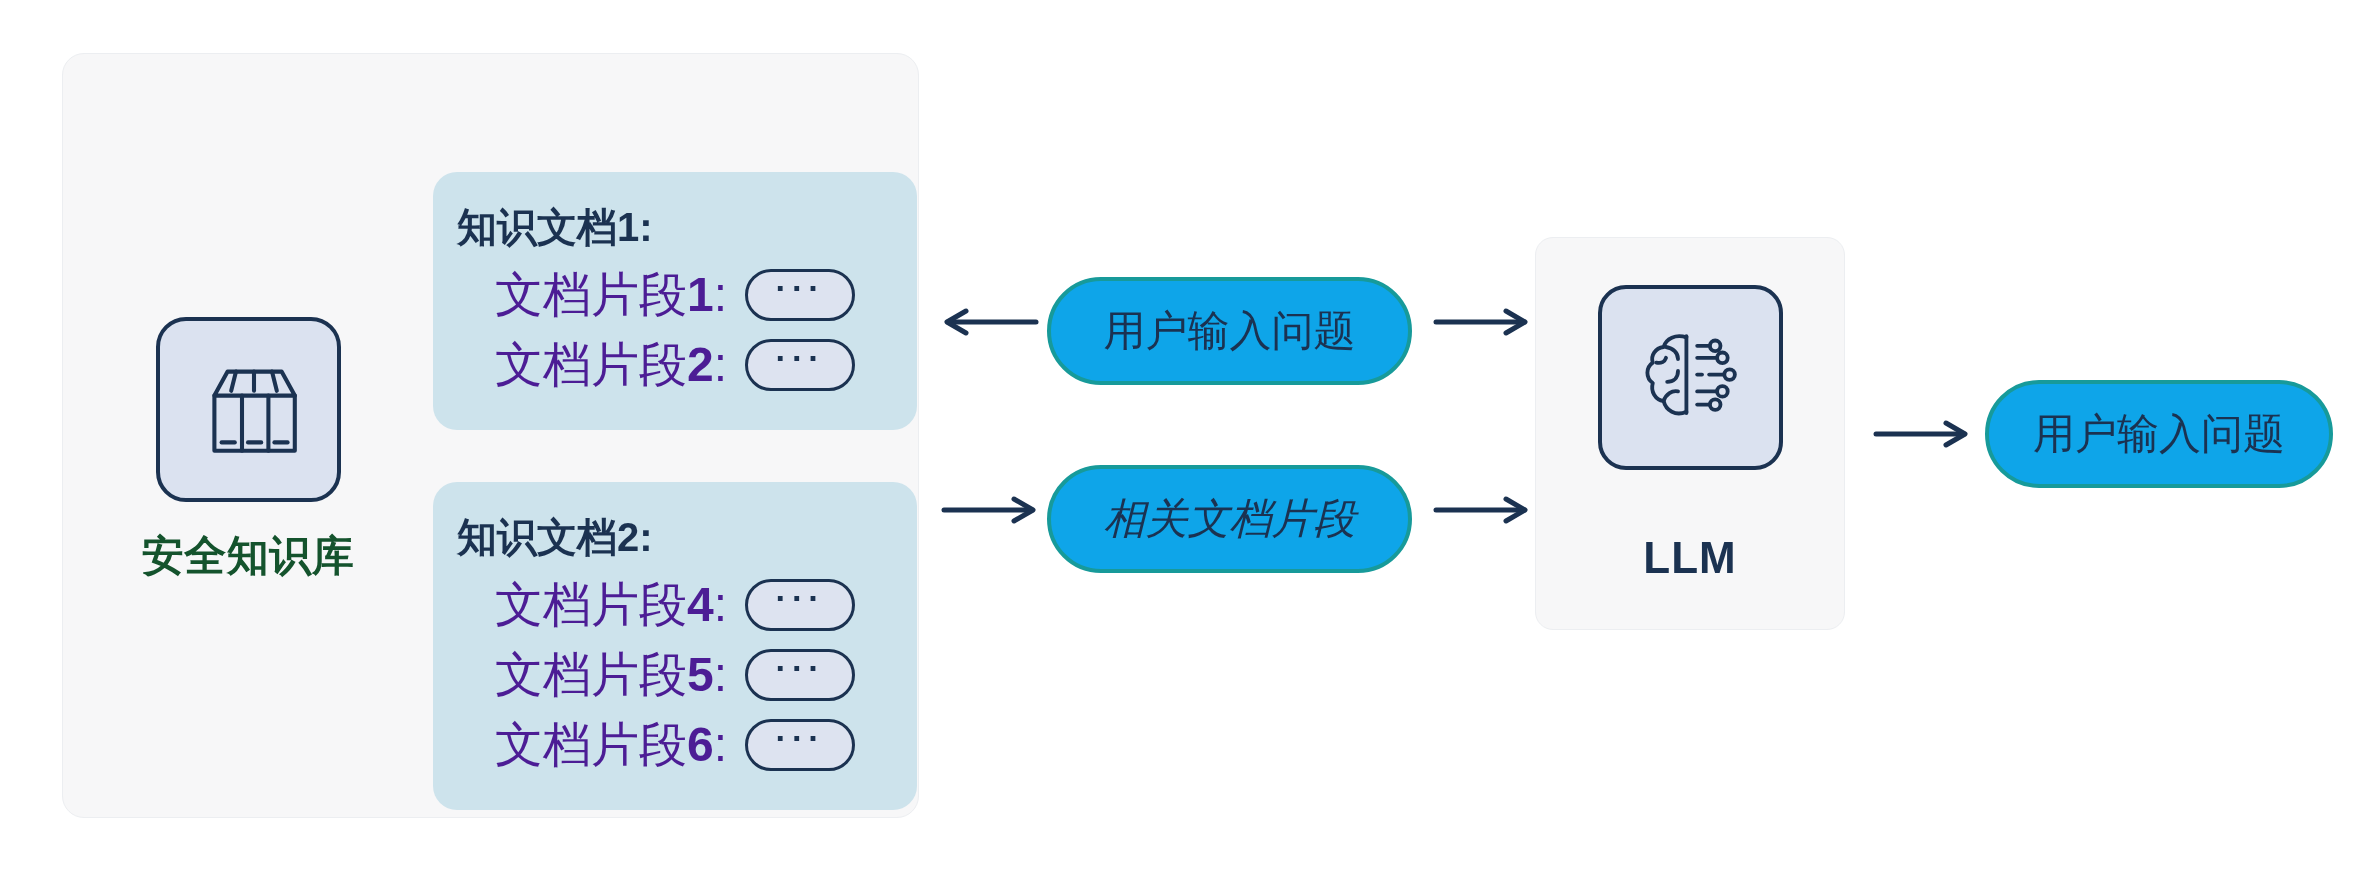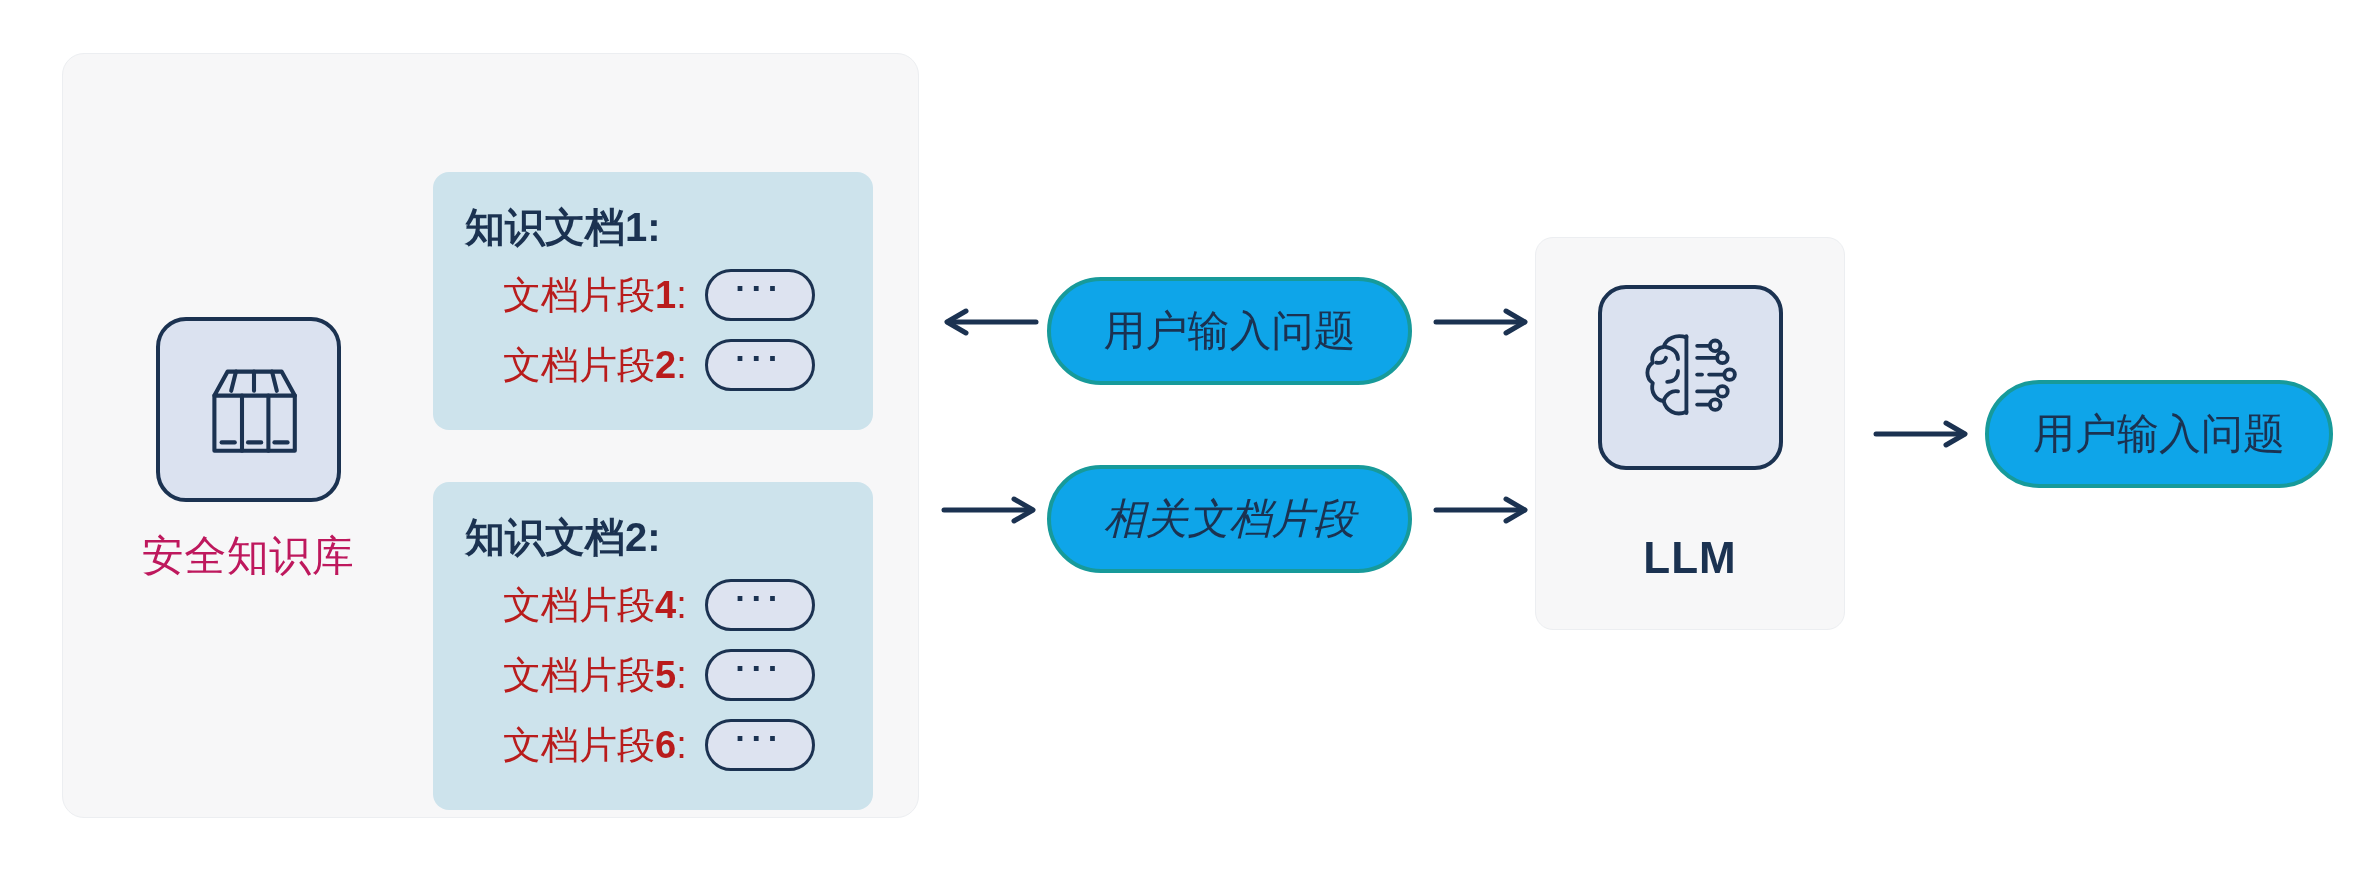--- a/index.html
+++ b/index.html
@@ -51,57 +51,57 @@
     border: 4px solid #1b3251;
     border-radius: 30px;
     box-sizing: border-box;
     display: flex;
     align-items: center;
     justify-content: center;
   }
   .kb-caption {
     margin-top: 26px;
     font-size: 42px;
-    font-weight: 400;
-    color: #be185d;
+    font-weight: 700;
+    color: #14532d;
     letter-spacing: 0.5px;
     white-space: nowrap;
   }
 
   
   .doc-card {
     position: absolute;
     left: 370px;
-    width: 440px;
+    width: 484px;
     background: #cde3ec;
-    border-radius: 16px;
-    box-sizing: border-box;
-    padding: 30px 0 30px 32px;
+    border-radius: 24px;
+    box-sizing: border-box;
+    padding: 30px 0 30px 24px;
   }
   .doc-card.card1 { top: 118px; }
   .doc-card.card2 { top: 428px; }
 
   .doc-title {
     font-size: 40px;
     font-weight: 700;
     color: #1b3251;
     line-height: 1.25;
     margin-bottom: 8px;
     white-space: nowrap;
   }
   .frag-row {
     display: flex;
     align-items: center;
     padding-left: 38px;
     height: 70px;
   }
   .frag-label {
-    font-size: 38px;
+    font-size: 48px;
     font-weight: 400;
-    color: #b91c1c;
+    color: #4c1d95;
     white-space: nowrap;
   }
   .frag-label .num {
     font-weight: 700;
   }
   .frag-pill {
     margin-left: 18px;
     width: 110px;
     height: 52px;
     background: #dde3f0;

